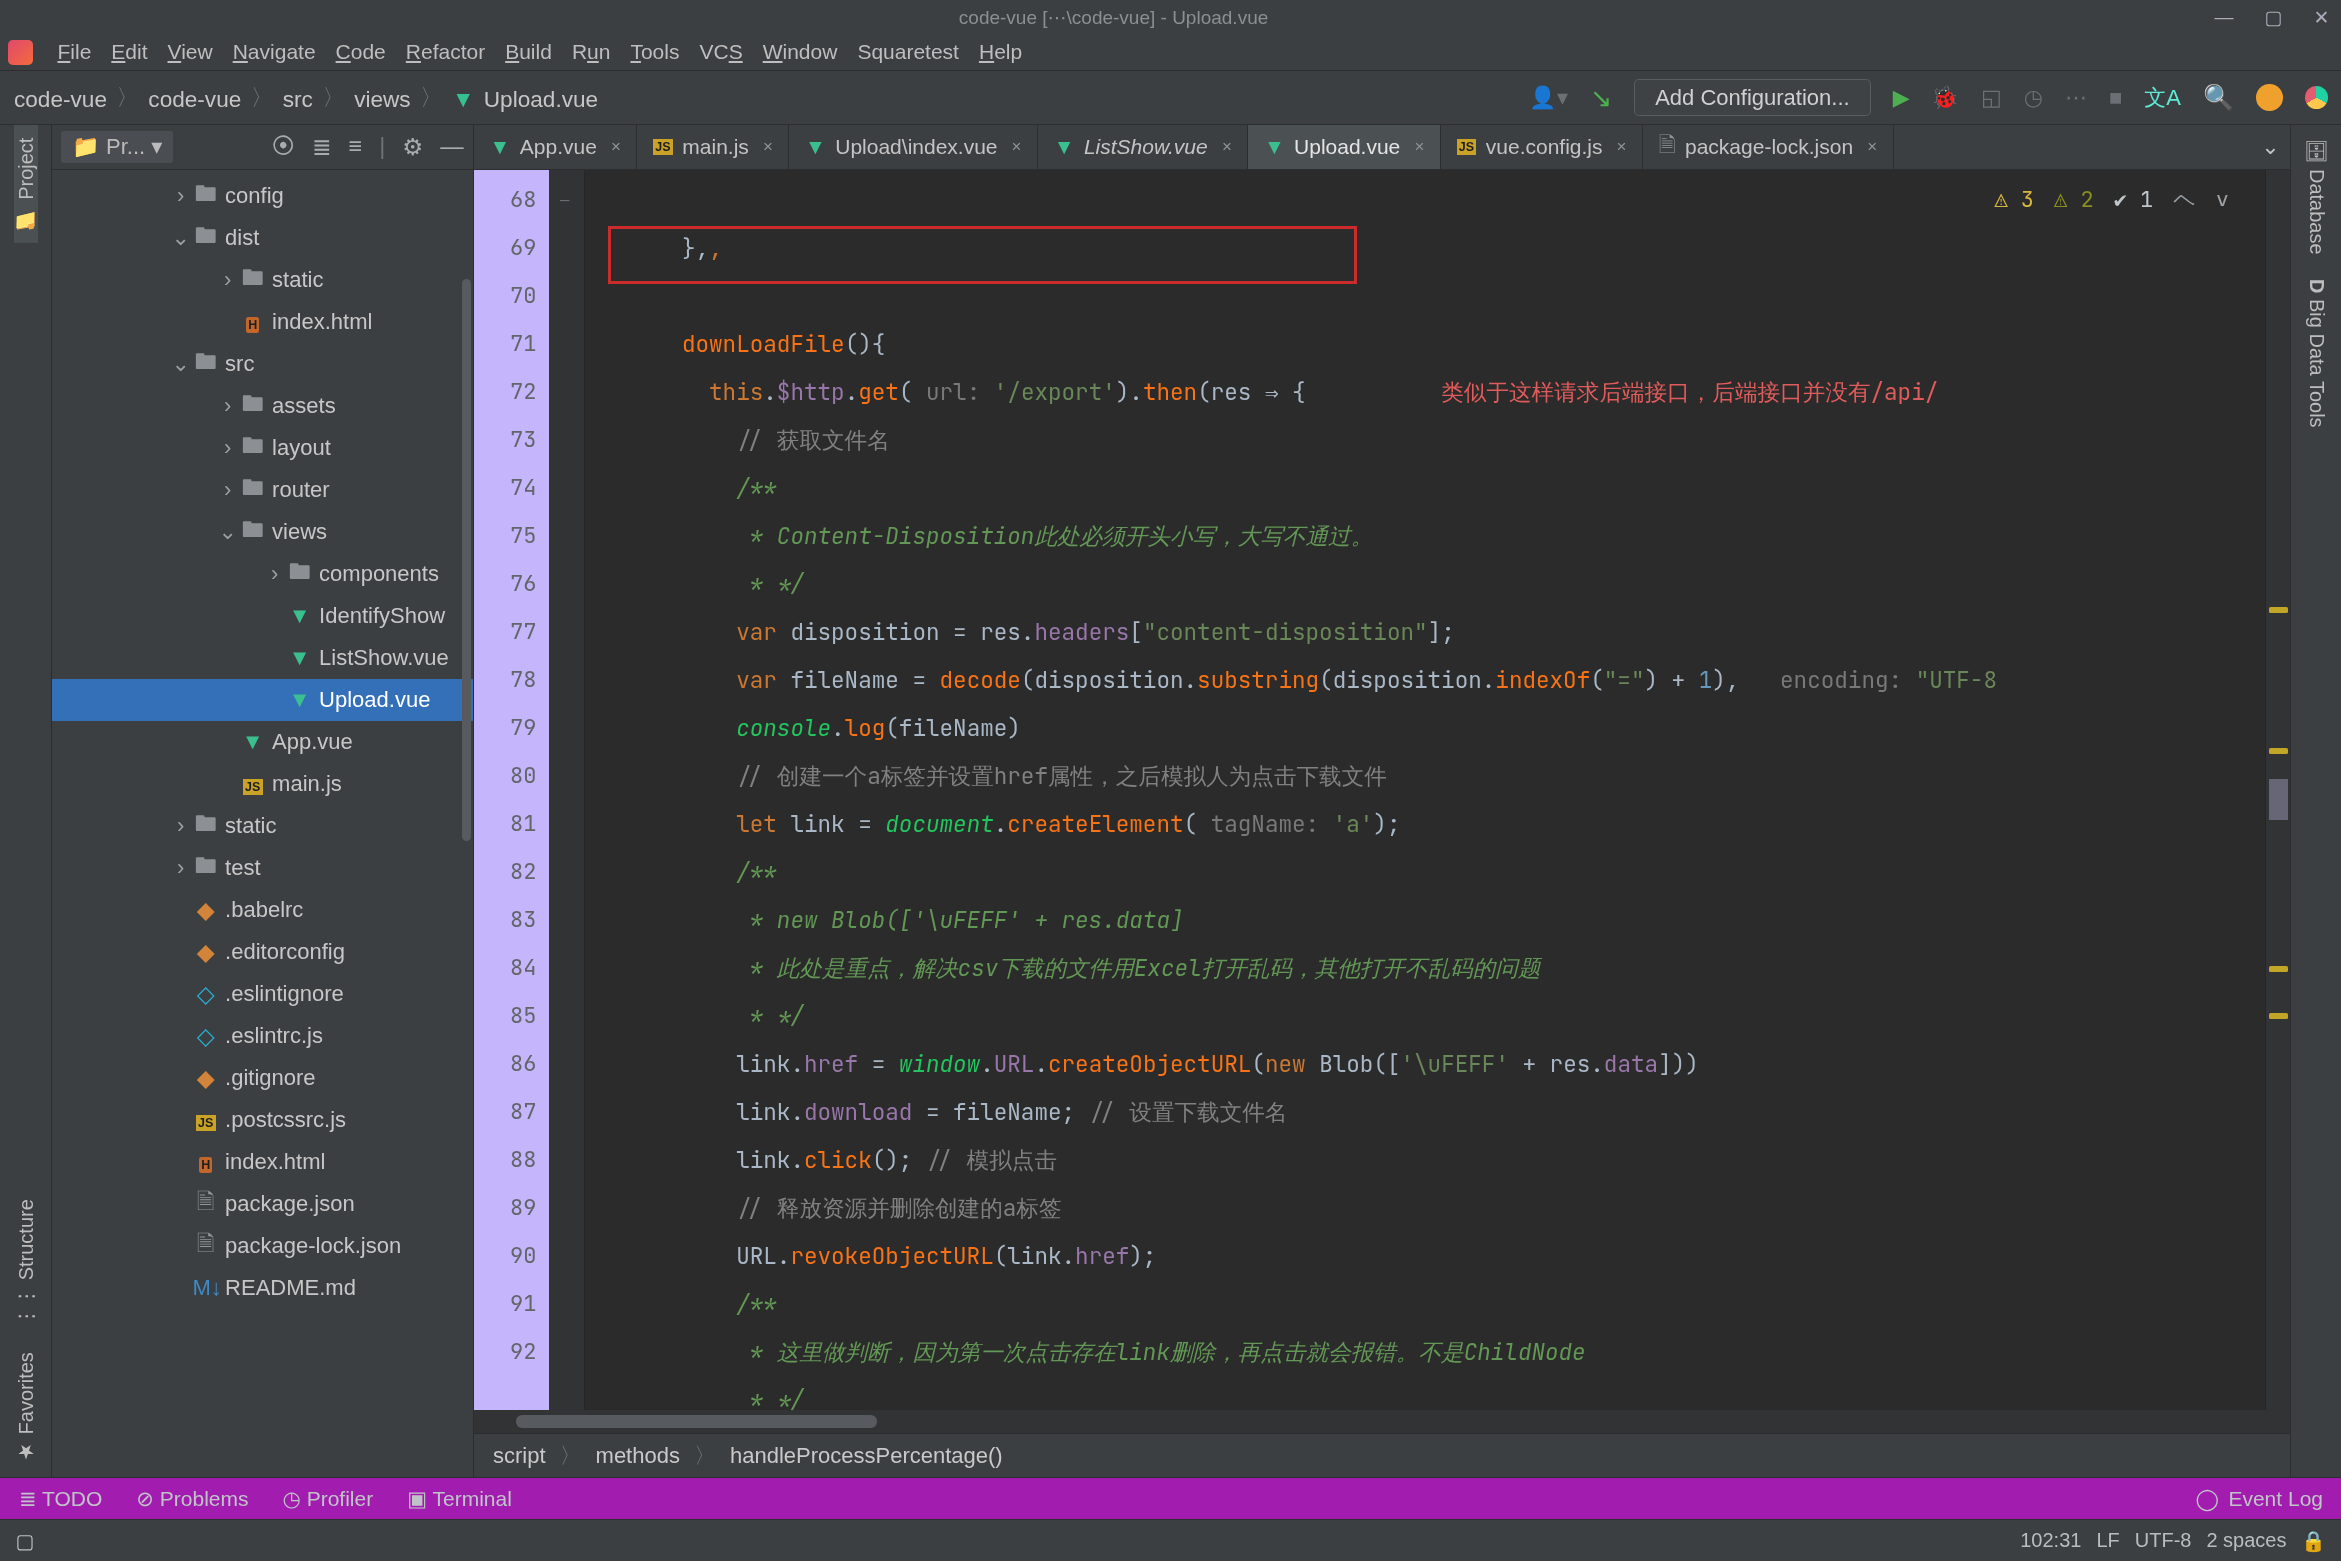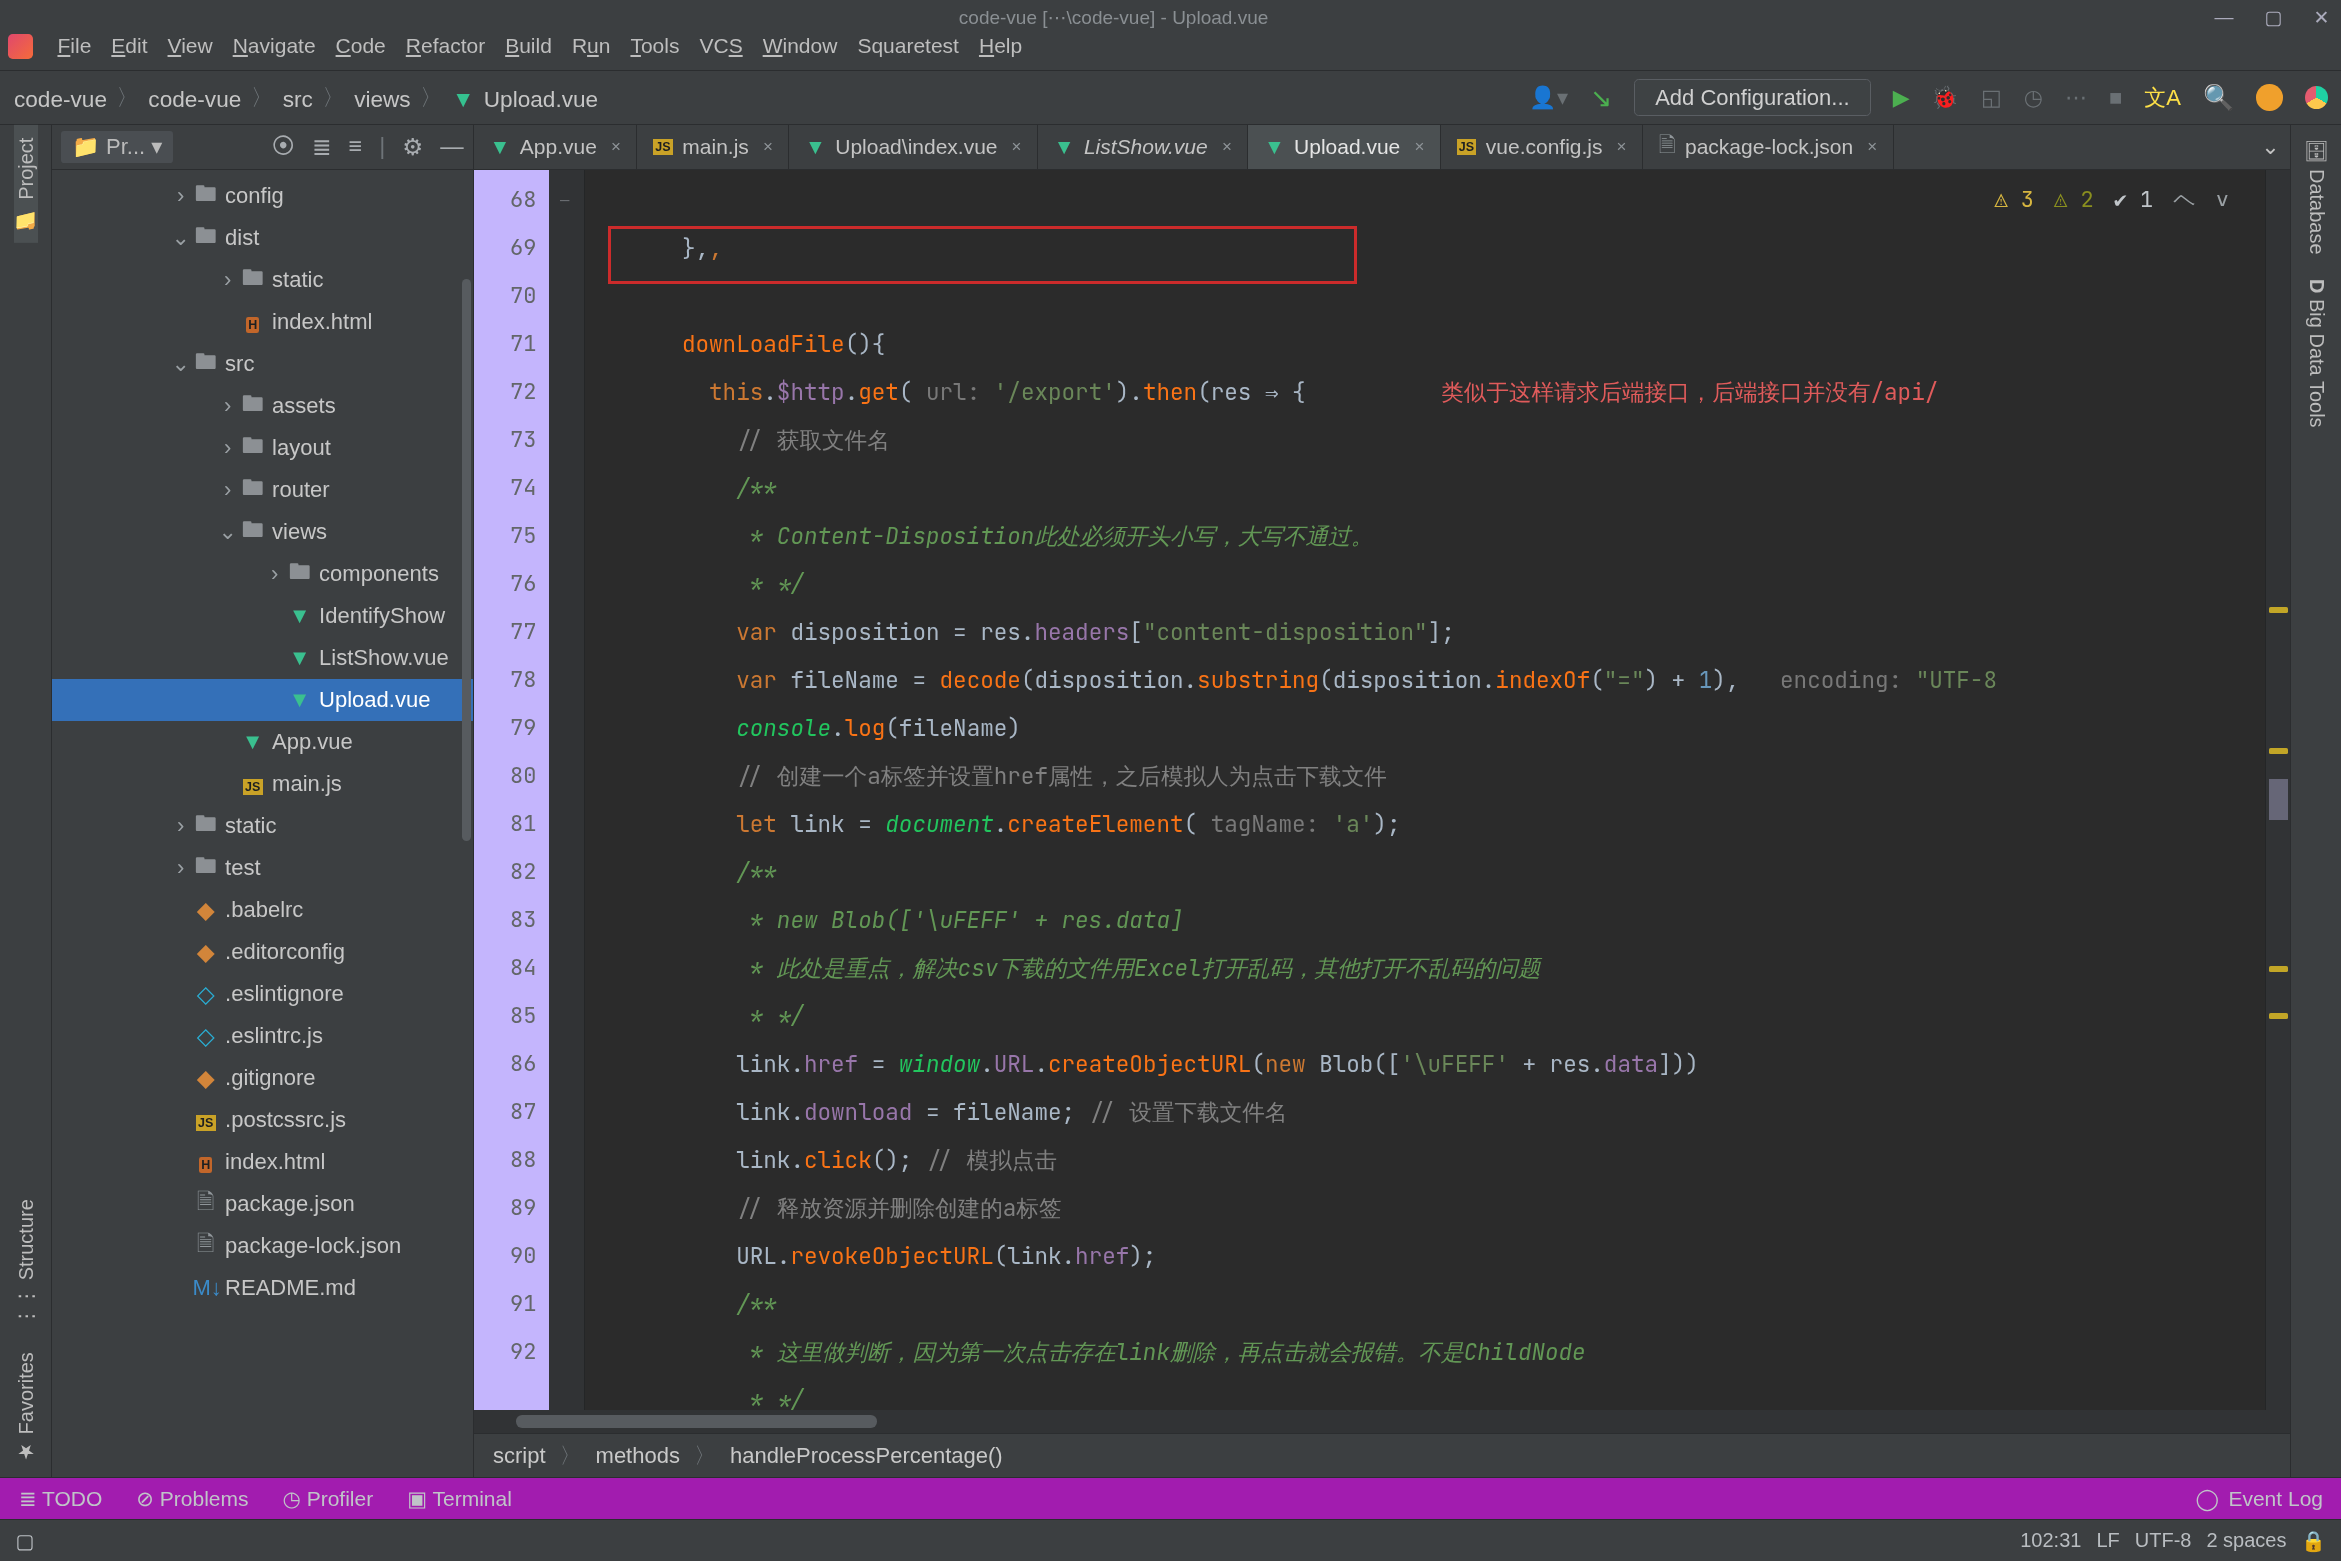--- a/index.html
+++ b/index.html
@@ -10,21 +10,21 @@
     overflow: hidden;
   }
   
   .titlebar {
     height: 34px; background: #3c3f41; display:flex; align-items:center;
     padding: 0 12.5px; font-size: 19px; color:#8a8f93;
   }
   .titlebar .wc { margin-left:auto; display:flex; gap:31px; color:#aab; }
   
   .menubar {
-    display:flex; height:36px; padding:0 7.8px; gap:20px;
+    display:flex; align-items:center; height:36px; padding:0 7.8px; gap:20px;
     background:#3c3f41; font-size:21px; color:#bebebe;
   }
   .menubar .logo { width:25px; height:25px; background:linear-gradient(135deg,#e0486d,#f56b3a); border-radius:4.7px; margin-right:4.7px; }
   .menubar span u { text-decoration: underline; text-underline-offset:2.3px; }
   
   .toolrow {
     display:flex; align-items:center; height:55px; padding:0 14px;
     background:#3c3f41; border-top:1.6px solid #2b2d2f; border-bottom:1.6px solid #2b2d2f;
   }
   .breadcrumbs { display:flex; align-items:flex-end; gap:9.4px; color:#c6c6c6; font-size:22.6px;}
@@ -196,21 +196,21 @@
   <div class="tr-right">
     <span class="grey">👤▾</span>
     <span style="color:#4caf50;font-size:26.5px">↘</span>
     <span class="btn-outline">Add Configuration...</span>
     <span class="play">▶</span>
     <span class="grey">🐞</span>
     <span class="grey">◱</span>
     <span class="grey">◷</span>
     <span class="grey">⋯</span>
     <span class="grey">■</span>
-    <span style="color:#fde047">文A</span>
+    <span style="color:#5eead4">文A</span>
     <span style="color:#d0d0d0;font-size:25px">🔍</span>
     <span class="orange-dot"></span>
     <span class="tri-dot"></span>
   </div>
 </div>
 
 <div class="body">
 
   <div class="lstrip">
     <div class="vtab active">📁 <span>Project</span></div>

